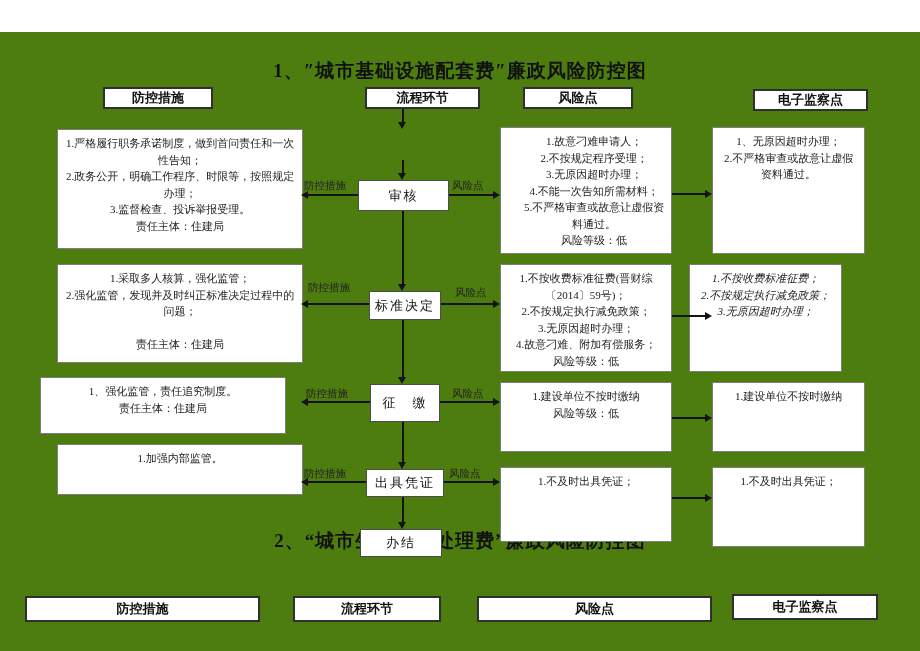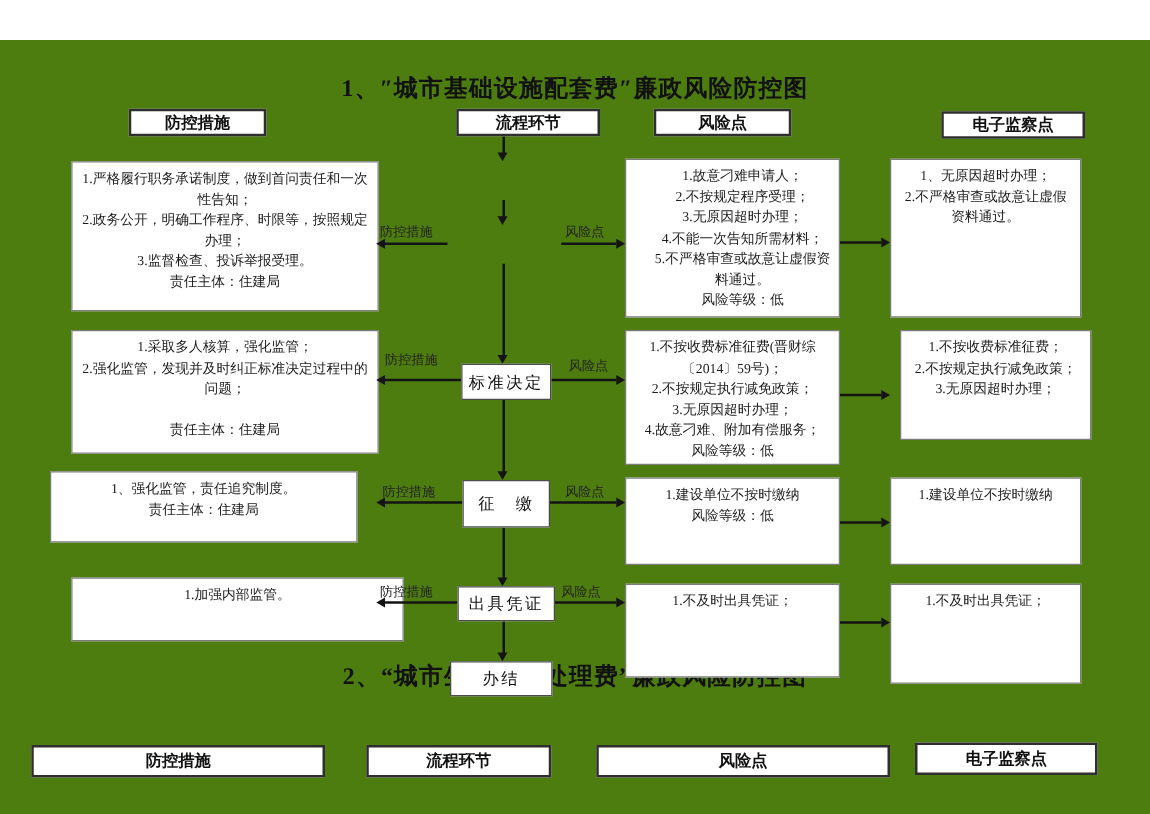--- a/index.html
+++ b/index.html
@@ -72,45 +72,46 @@
   <div class="content-box" style="left:57px; top:97px; width:246px; height:120px;">1.严格履行职务承诺制度，做到首问责任和一次性告知；
 2.政务公开，明确工作程序、时限等，按照规定办理；
 3.监督检查、投诉举报受理。
 责任主体：住建局</div>
   <div class="content-box" style="left:57px; top:232px; width:246px; height:99px;">1.采取多人核算，强化监管；
 2.强化监管，发现并及时纠正标准决定过程中的问题；
 
 责任主体：住建局</div>
   <div class="content-box" style="left:40px; top:345px; width:246px; height:57px;">1、强化监管，责任追究制度。
 责任主体：住建局</div>
-  <div class="content-box" style="left:57px; top:430px; width:266px; height:51px;">1.加强内部监管。</div>
+  <div class="content-box" style="left:57px; top:412px; width:246px; height:51px;">1.加强内部监管。</div>
 
   <div class="content-box" style="left:500px; top:95px; width:172px; height:127px;padding-left:22px;">1.故意刁难申请人；
 2.不按规定程序受理；
 3.无原因超时办理；
 4.不能一次告知所需材料；
 5.不严格审查或故意让虚假资料通过。
 风险等级：低</div>
   <div class="content-box" style="left:500px; top:232px; width:172px; height:108px;">1.不按收费标准征费(晋财综〔2014〕59号)；
 2.不按规定执行减免政策；
 3.无原因超时办理；
 4.故意刁难、附加有偿服务；
 风险等级：低</div>
   <div class="content-box" style="left:500px; top:350px; width:172px; height:70px;">1.建设单位不按时缴纳
 风险等级：低</div>
   <div class="content-box" style="left:500px; top:435px; width:172px; height:75px;">1.不及时出具凭证；</div>
 
   <div class="content-box" style="left:712px; top:95px; width:153px; height:127px;">1、无原因超时办理；
 2.不严格审查或故意让虚假资料通过。</div>
-  <div class="content-box" style="left:720px; top:232px; width:153px; height:88px;">1.不按收费标准征费；
+  <div class="content-box" style="left:689px; top:232px; width:153px; height:108px;font-style:italic;">1.不按收费标准征费；
 2.不按规定执行减免政策；
 3.无原因超时办理；</div>
   <div class="content-box" style="left:712px; top:350px; width:153px; height:70px;">1.建设单位不按时缴纳</div>
   <div class="content-box" style="left:712px; top:435px; width:153px; height:80px;">1.不及时出具凭证；</div>
 
+  <div class="flow-box" style="left:358px; top:148px; width:91px; height:31px;">审核</div>
   <div class="flow-box" style="left:369px; top:259px; width:72px; height:29px;">标准决定</div>
   <div class="flow-box" style="left:370px; top:352px; width:70px; height:38px;">征　缴</div>
   <div class="flow-box" style="left:366px; top:437px; width:78px; height:28px;">出具凭证</div>
   <div class="flow-box" style="left:360px; top:497px; width:82px; height:28px;">办结</div>
 
   <div class="vline" style="left:402px; top:77px; height:14px;"></div>
   <div class="ah-down" style="left:398px; top:90px;"></div>
 
   <div class="vline" style="left:402px; top:128px; height:14px;"></div>
   <div class="ah-down" style="left:398px; top:141px;"></div>

